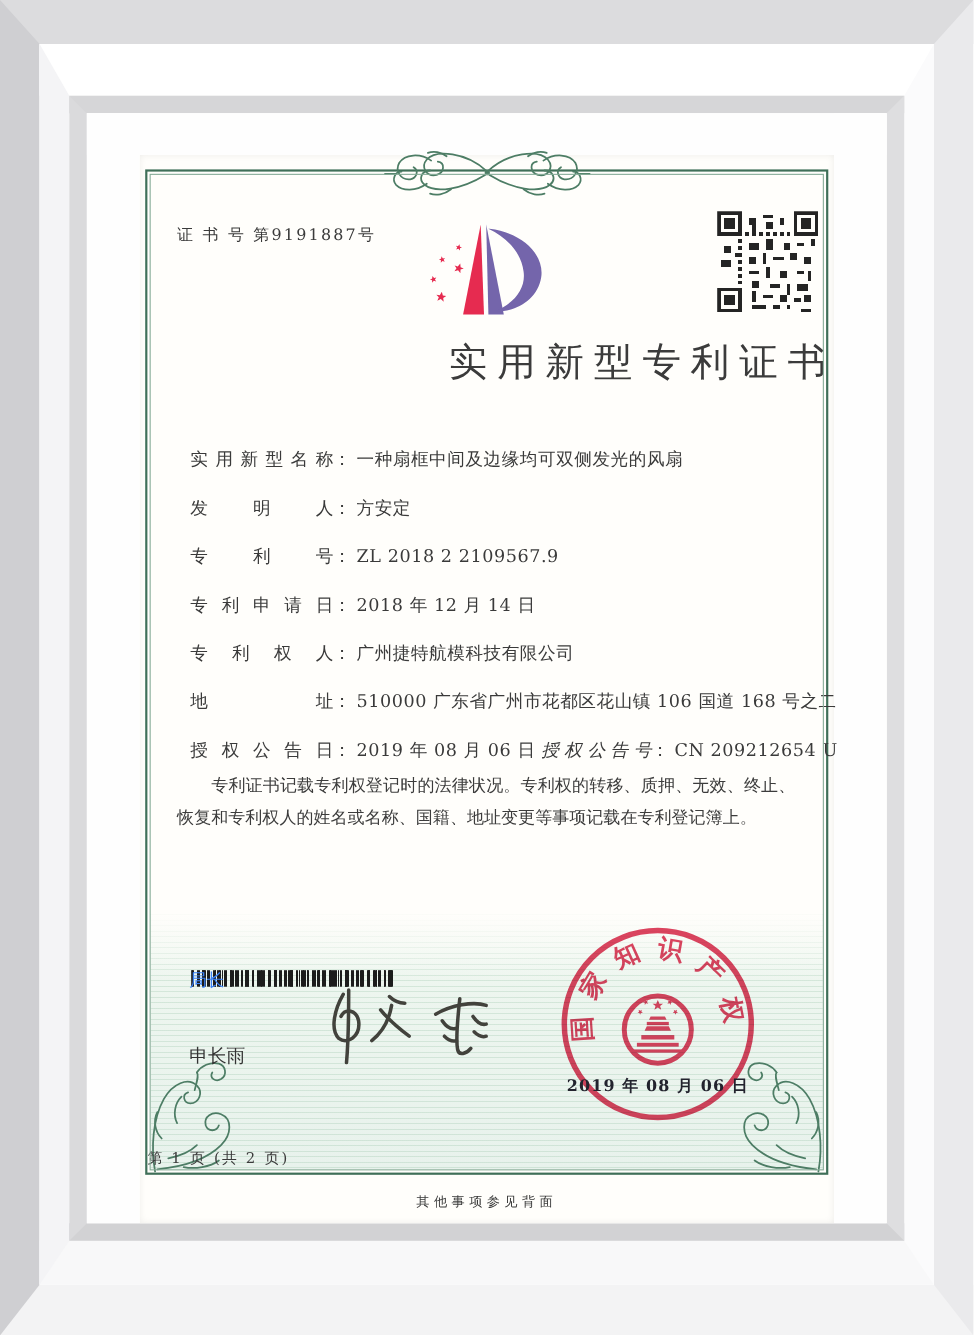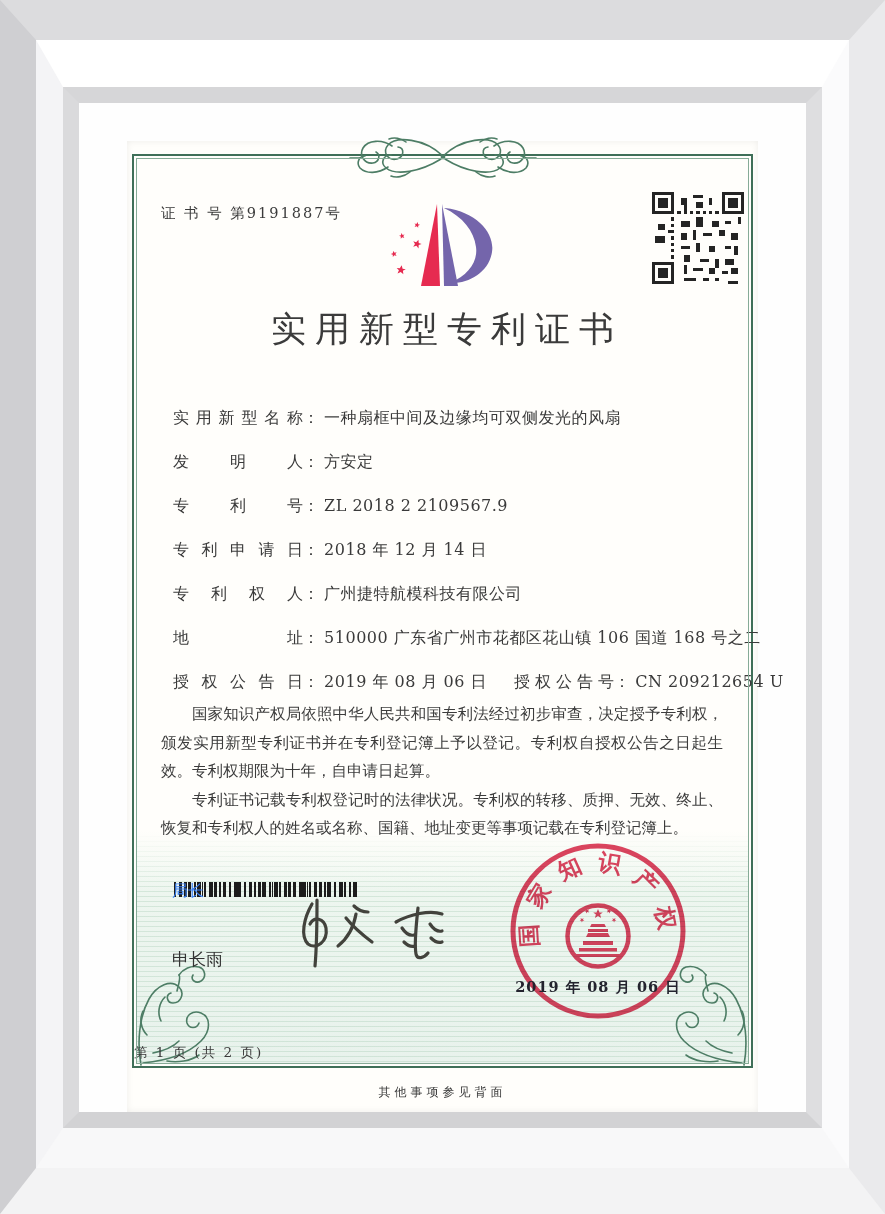--- a/index.html
+++ b/index.html
@@ -50,32 +50,32 @@
     background-image:
       linear-gradient(180deg, rgba(255,254,251,1) 0%, rgba(255,254,251,0) 26%),
       repeating-linear-gradient(180deg, rgba(110,170,132,.20) 0 1px, rgba(110,170,132,0) 1px 5px),
       linear-gradient(180deg,#eff7f0,#e8f2ec);
   }
   
   .cert-number{
     position:absolute;left:27px;top:48px;font-size:14.5px;letter-spacing:2px;color:#3a3a3a;
   }
   .doc-title{
-    position:absolute;left:0;right:0;top:150px;text-align:center;
+    position:absolute;left:0;right:0;top:150px;text-align:right;
     font-size:35px;color:#3b3b3b;letter-spacing:9px;margin-right:-9px;font-weight:500;
   }
   .fields{position:absolute;left:39px;right:16px;top:252px;color:#3a3a3a;}
   .field-row{height:44px;font-size:16px;white-space:nowrap;}
   .flabel{
     display:inline-block;width:130px;text-align:justify;text-align-last:justify;
     vertical-align:top;
   }
   .flabel2{
     display:inline-block;width:100px;text-align:justify;text-align-last:justify;
-    vertical-align:top;margin-left:22px;
+    vertical-align:top;font-style:italic;
   }
   .fcolon{display:inline-block;vertical-align:top;}
   .fvalue{display:inline-block;vertical-align:top;letter-spacing:.5px;}
   .paras{
     position:absolute;left:27px;right:28px;top:544px;color:#3c3c3c;
     font-size:15.5px;line-height:28.5px;text-align:justify;
   }
   .paras p{margin:0;text-indent:2em;}
   
   .barcode{
@@ -222,21 +222,20 @@
           </div>
           <div class="field-row">
             <span class="flabel">授权公告日</span><span class="fcolon">：</span>
             <span class="fvalue">2019 年 08 月 06 日</span>
             <span class="flabel2">授权公告号</span><span class="fcolon">：</span>
             <span class="fvalue">CN 209212654 U</span>
           </div>
         </div>
 
         <div class="paras">
-          <p>国家知识产权局依照中华人民共和国专利法经过初步审查，决定授予专利权，颁发实用新型专利证书并在专利登记簿上予以登记。专利权自授权公告之日起生效。专利权期限为十年，自申请日起算。</p>
           <p>专利证书记载专利权登记时的法律状况。专利权的转移、质押、无效、终止、恢复和专利权人的姓名或名称、国籍、地址变更等事项记载在专利登记簿上。</p>
         </div>
 
         <div class="barcode"></div>
 
         <div class="signer-title">局长</div>
         <div class="signer-name">申长雨</div>
 
         <svg class="signature-svg sig" width="175" height="85" viewBox="0 0 175 85">
           <path d="M28,12 C20,26 16,44 24,52 C32,58 44,50 42,36 C40,26 30,24 26,32"></path>

